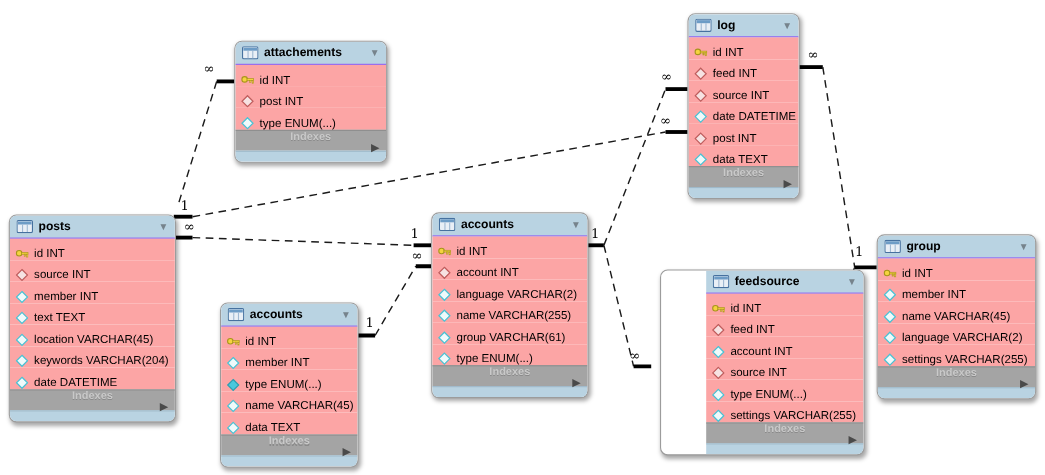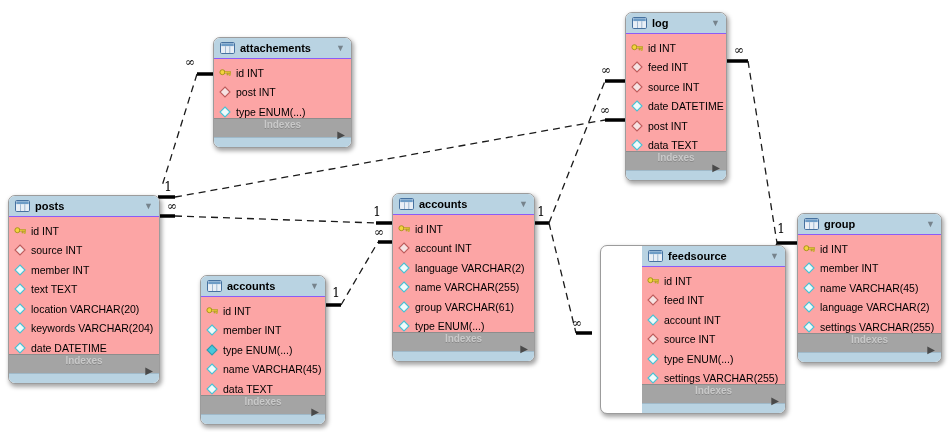--- a/index.html
+++ b/index.html
@@ -246,21 +246,21 @@
           </svg>
         </span>
         <span class="flabel">text TEXT</span>
       </div>
       <div class="row">
         <span class="ficon">
           <svg width="12" height="12" viewBox="0 0 12 12">
             <polygon points="6,1 11,6 6,11 1,6" fill="#effafb" stroke="#49c2d4" stroke-width="1.1"></polygon>
           </svg>
         </span>
-        <span class="flabel">location VARCHAR(20)</span>
+        <span class="flabel">location VARCHAR(45)</span>
       </div>
       <div class="row">
         <span class="ficon">
           <svg width="12" height="12" viewBox="0 0 12 12">
             <polygon points="6,1 11,6 6,11 1,6" fill="#effafb" stroke="#49c2d4" stroke-width="1.1"></polygon>
           </svg>
         </span>
         <span class="flabel">keywords VARCHAR(204)</span>
       </div>
       <div class="row">

